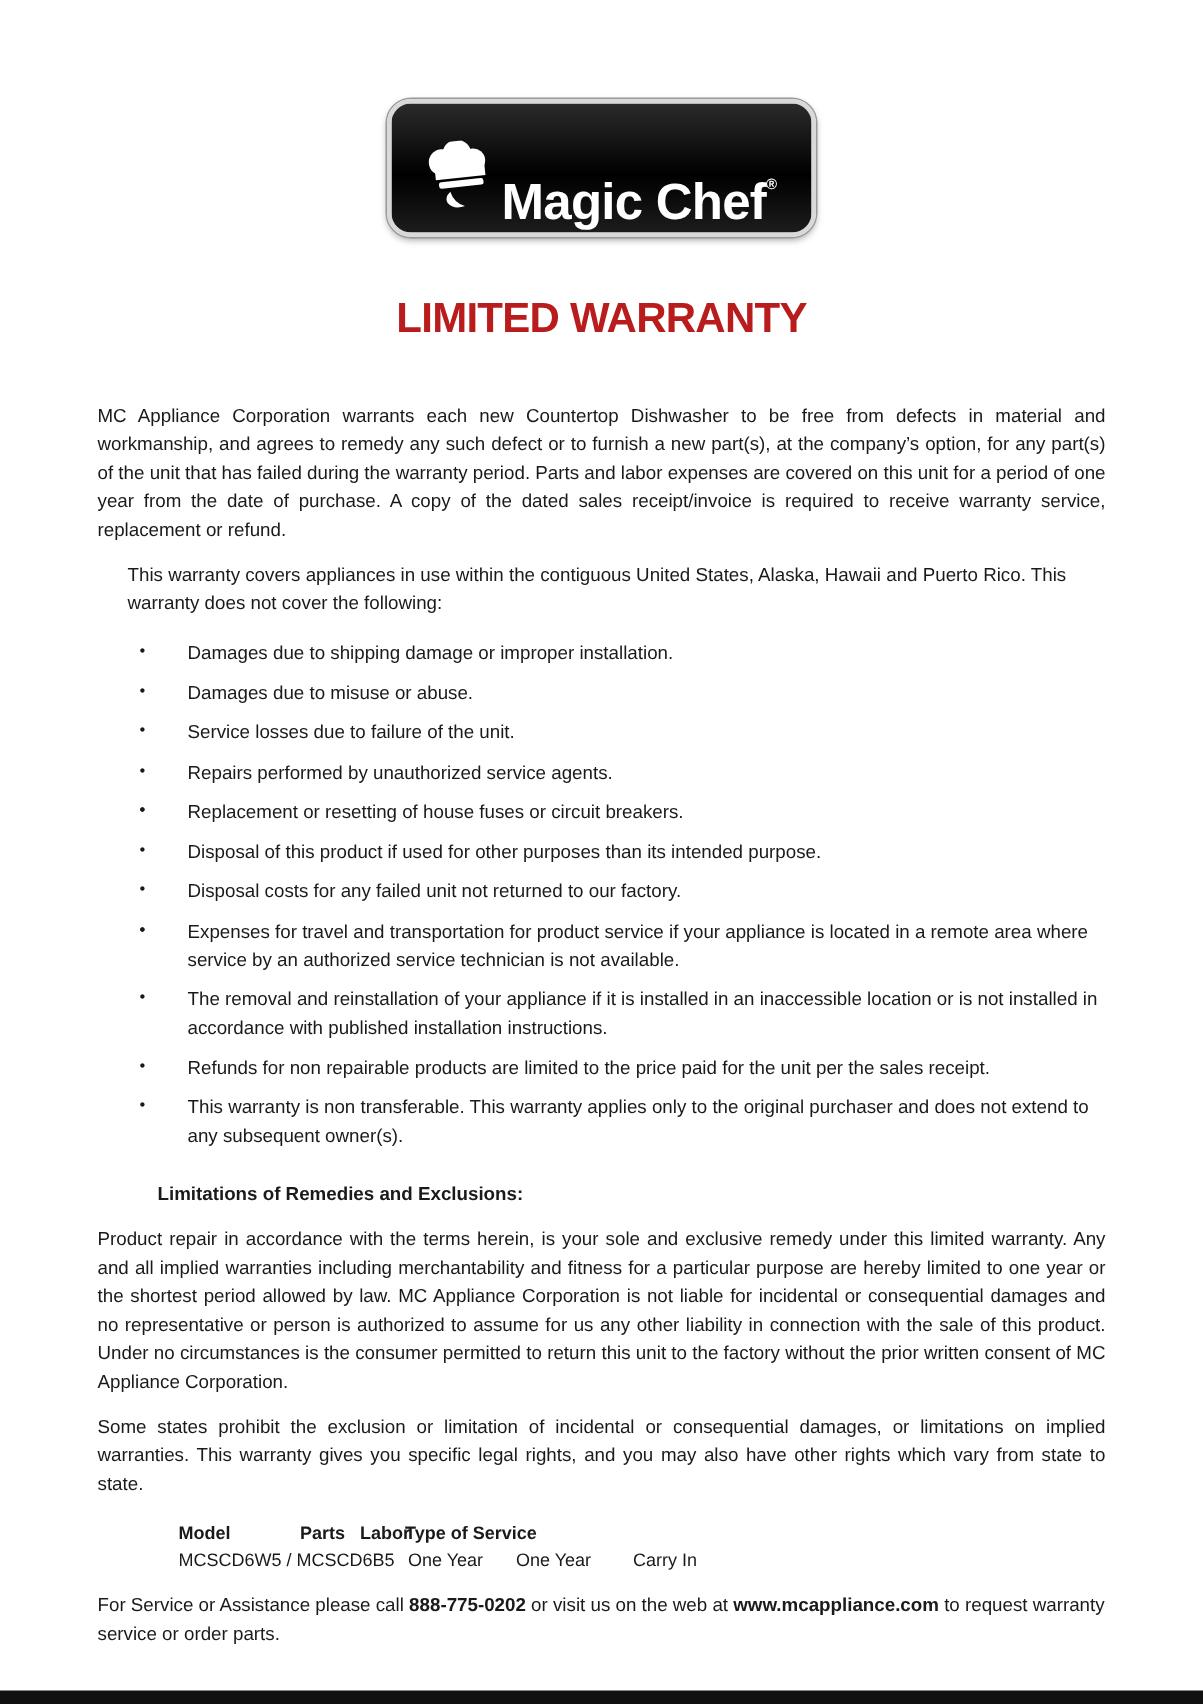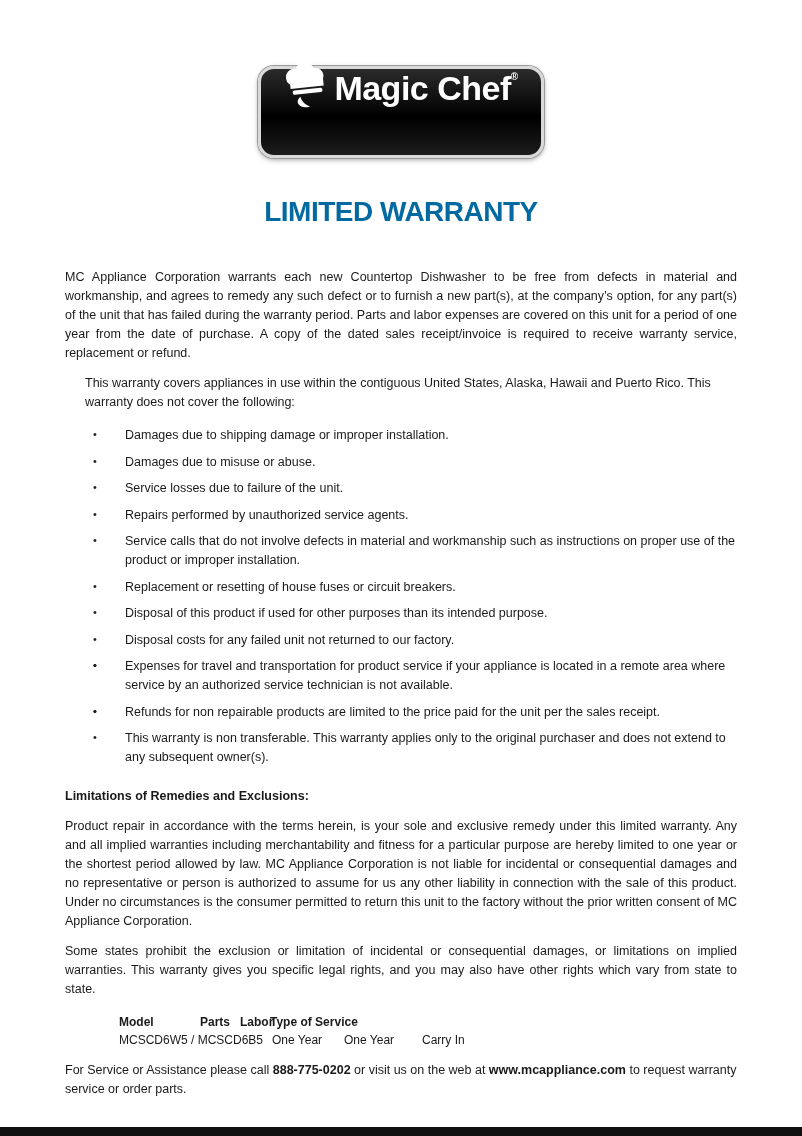--- a/index.html
+++ b/index.html
@@ -19,21 +19,21 @@
   
   .logo-wrap {
     width: 286px;
     height: 92px;
     margin: 66px auto 0;
     background: linear-gradient(180deg, #2b2b2b 0%, #000000 55%, #1c1c1c 100%);
     border-radius: 16px;
     border: 3px solid #d9d9d9;
     box-shadow: 0 0 0 1px #9a9a9a, 0 2px 5px rgba(0,0,0,0.35);
     display: flex;
-    align-items: flex-start;
+    align-items: flex-end;
     justify-content: center;
     gap: 6px;
   }
   .chef-icon { flex: 0 0 auto; transform: rotate(-6deg); margin-top: -6px; }
   .logo-text {
     color: #ffffff;
     font-size: 34px;
     font-weight: 700;
     letter-spacing: -0.5px;
     white-space: nowrap;
@@ -45,21 +45,21 @@
     position: relative;
     top: 2px;
   }
   
   .page-title {
     margin-top: 38px;
     text-align: center;
     font-size: 28px;
     font-weight: 700;
     letter-spacing: -0.5px;
-    color: #0369a1;
+    color: #b91c1c;
   }
   
   .content {
     padding: 0 65px;
     font-size: 12.5px;
     line-height: 1.52;
   }
   .para { margin-top: 11px; text-align: justify; }
   .para.first { margin-top: 40px; }
   .para.coverage { text-align: left; margin-left: 20px; }
@@ -78,20 +78,21 @@
     position: absolute;
     left: 28px;
     top: 0;
     font-size: 11px;
   }
   
   .section-heading {
     margin-top: 20px;
     font-weight: 700;
     font-size: 12.5px;
+    margin-left: 40px;
   }
   
   .service-table {
     position: relative;
     margin-top: 14px;
     height: 38px;
     font-size: 12px;
   }
   .service-table .cell { position: absolute; white-space: nowrap; margin-left: 24px; }
   .service-table .hdr { font-weight: 700; top: 0; }
@@ -143,27 +144,27 @@
 
     <p class="para first">MC Appliance Corporation warrants each new Countertop Dishwasher to be free from defects in material and workmanship, and agrees to remedy any such defect or to furnish a new part(s), at the company’s option, for any part(s) of the unit that has failed during the warranty period. Parts and labor expenses are covered on this unit for a period of one year from the date of purchase. A copy of the dated sales receipt/invoice is required to receive warranty service, replacement or refund.</p>
 
     <p class="para coverage">This warranty covers appliances in use within the contiguous United States, Alaska, Hawaii and Puerto Rico. This warranty does not cover the following:</p>
 
     <ul class="exclusions">
       <li><span class="bullet">•</span><span>Damages due to shipping damage or improper installation.</span></li>
       <li><span class="bullet">•</span><span>Damages due to misuse or abuse.</span></li>
       <li><span class="bullet">•</span><span>Service losses due to failure of the unit.</span></li>
       <li><span class="bullet">•</span><span>Repairs performed by unauthorized service agents.</span></li>
-      <li><span class="bullet">•</span><span>Service calls that do not involve defects in material and workmanship such as instructions on proper use of the product or improper installation.</span></li>
+      <li><span class="bullet">•</span></li>
       <li><span class="bullet">•</span><span>Replacement or resetting of house fuses or circuit breakers.</span></li>
       <li><span class="bullet">•</span><span>Disposal of this product if used for other purposes than its intended purpose.</span></li>
       <li><span class="bullet">•</span><span>Disposal costs for any failed unit not returned to our factory.</span></li>
       <li><span class="bullet">•</span></li>
       <li><span class="bullet">•</span><span>Expenses for travel and transportation for product service if your appliance is located in a remote area where service by an authorized service technician is not available.</span></li>
-      <li><span class="bullet">•</span></li>
+      <li><span class="bullet">•</span><span>The removal and reinstallation of your appliance if it is installed in an inaccessible location or is not installed in accordance with published installation instructions.</span></li>
       <li><span class="bullet">•</span><span>Refunds for non repairable products are limited to the price paid for the unit per the sales receipt.</span></li>
       <li><span class="bullet">•</span><span>This warranty is non transferable. This warranty applies only to the original purchaser and does not extend to any subsequent owner(s).</span></li>
     </ul>
 
     <p class="section-heading">Limitations of Remedies and Exclusions:</p>
 
     <p class="para">Product repair in accordance with the terms herein, is your sole and exclusive remedy under this limited warranty. Any and all implied warranties including merchantability and fitness for a particular purpose are hereby limited to one year or the shortest period allowed by law. MC Appliance Corporation is not liable for incidental or consequential damages and no representative or person is authorized to assume for us any other liability in connection with the sale of this product. Under no circumstances is the consumer permitted to return this unit to the factory without the prior written consent of MC Appliance Corporation.</p>
 
     <p class="para">Some states prohibit the exclusion or limitation of incidental or consequential damages, or limitations on implied warranties. This warranty gives you specific legal rights, and you may also have other rights which vary from state to state.</p>
 

